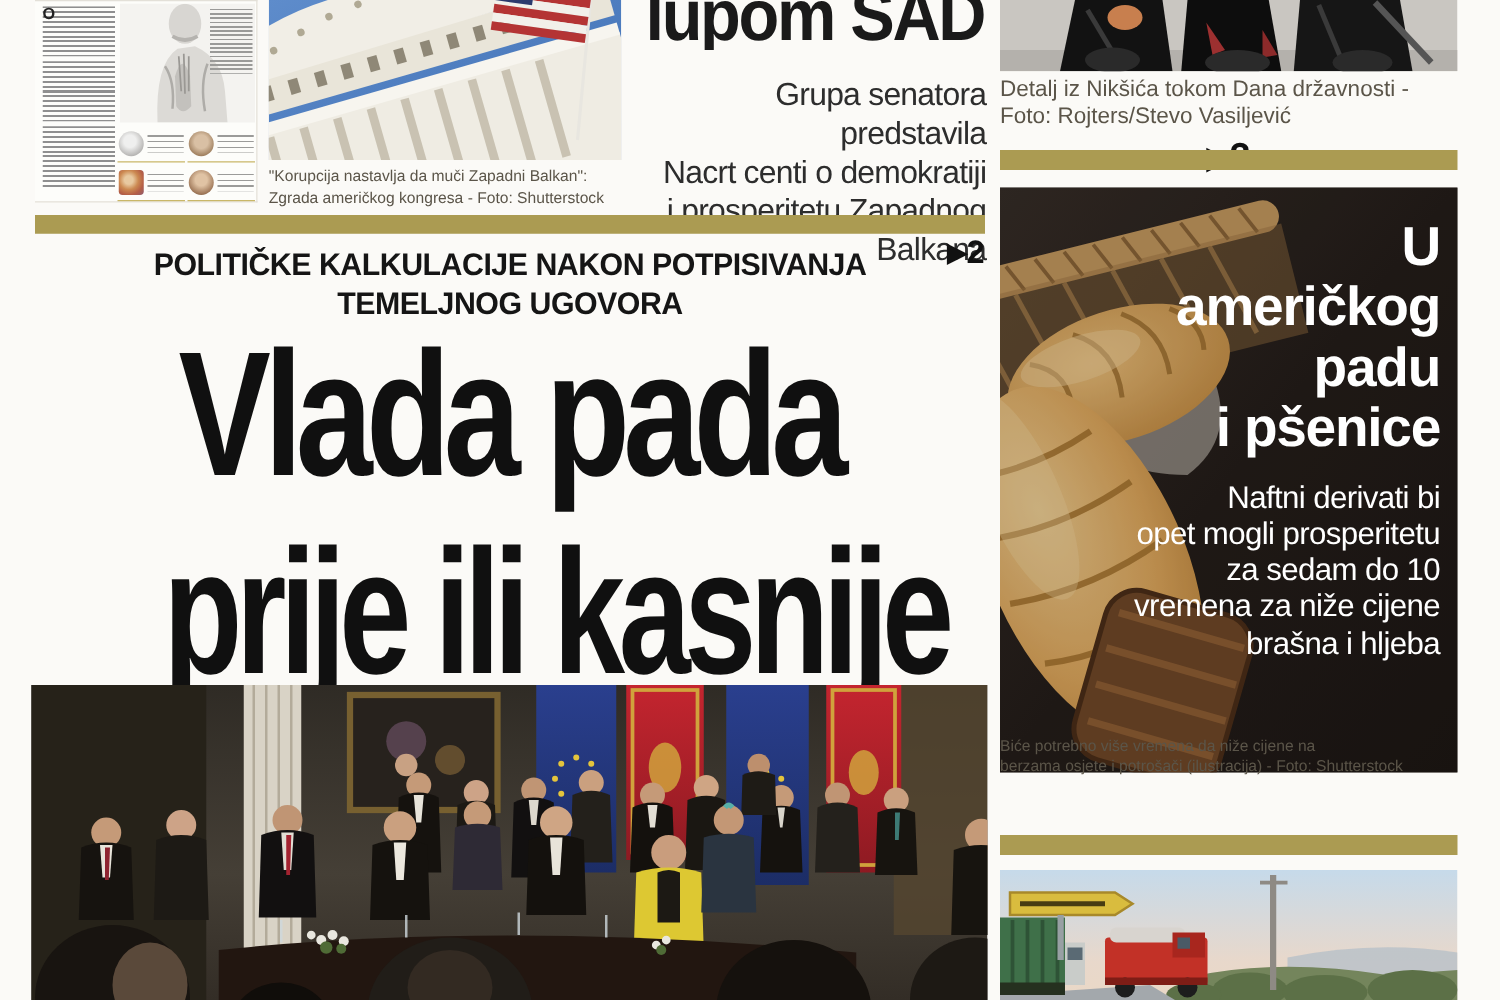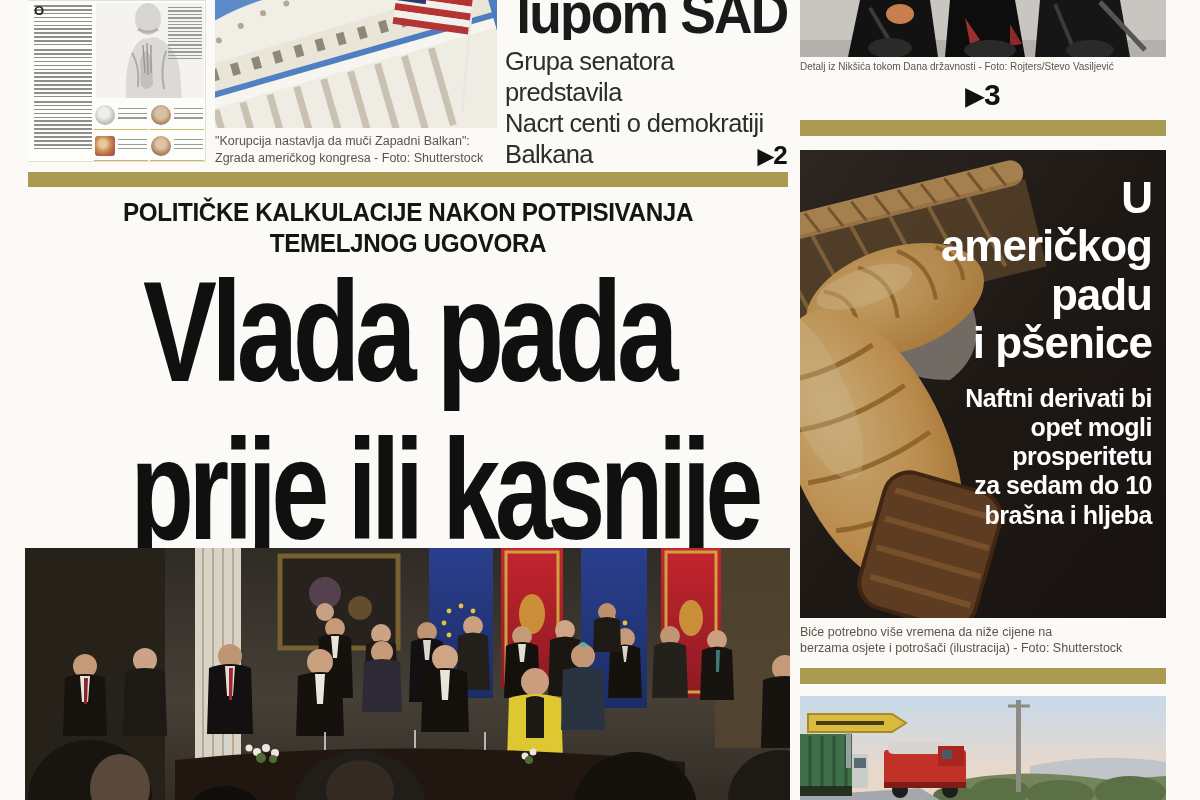--- a/index.html
+++ b/index.html
@@ -35,21 +35,21 @@
   
   .capitol-story { position:absolute; left:215px; top:0; width:282px; }
   .capitol-photo { width:282px; height:128px; display:block; }
   .photo-caption { font-size:12.5px; line-height:1.35; color:#5b5549; margin-top:5px; }
 
   
   .us-story { position:absolute; left:505px; top:0; width:284px; }
   .us-headline-clip { height:40px; overflow:hidden; text-align:left; }
   .us-headline { font-size:58px; font-weight:bold; color:#1a1a1a; letter-spacing:-2px;
     margin-top:-21px; transform:scaleX(.92); transform-origin:50% 0; white-space:nowrap; }
-  .us-deck { margin-top:6px; text-align:left; font-size:25.5px; line-height:1.22;
+  .us-deck { margin-top:21px; text-align:right; font-size:25.5px; line-height:1.22;
     color:#2d2d2d; font-weight:500; letter-spacing:-.6px; }
   .us-deck-last { position:relative; }
   .page-ref { font-weight:bold; color:#111; }
   .ref-inline { position:absolute; right:2px; top:1px; font-size:26px; }
   .arrow-icon { font-size:.8em; vertical-align:1px; }
 
   
   .bar-main { left:28px; top:172px; width:760px; height:15px; }
   .kicker { position:absolute; left:28px; top:197px; width:760px; text-align:center;
     font-size:25px; font-weight:bold; color:#151515; line-height:1.22; letter-spacing:-.4px;
@@ -57,29 +57,29 @@
   .main-headline { position:absolute; left:28px; top:250px; width:760px; text-align:center; color:#101010; }
   .mh-line { font-weight:bold; white-space:nowrap; }
   .mh-1 { font-size:142px; line-height:164px; letter-spacing:-7px; transform:scaleX(.78); transform-origin:50% 50%; }
   .mh-2 { font-size:142px; line-height:152px; letter-spacing:-7px; transform:scaleX(.73); transform-origin:50% 50%; }
 
   .meeting-photo { position:absolute; left:25px; top:548px; width:765px; height:252px; display:block; }
 
   
   .right-col { position:absolute; left:800px; top:0; width:366px; }
   .niksic-photo { width:366px; height:57px; display:block; }
-  .niksic-caption { font-size:10px; color:#5b5549; margin-top:4px; }
+  .niksic-caption { font-size:18px; color:#5b5549; margin-top:4px; }
   .ref-3 { text-align:center; font-size:30px; font-weight:bold; color:#111; margin-top:6px; }
   .bar-r1 { left:800px; top:120px; width:366px; height:16px; }
   .bread-panel { position:absolute; left:800px; top:150px; width:366px; height:468px; background:#211b17; overflow:hidden; }
   .bread-svg { position:absolute; left:0; top:0; width:100%; height:100%; }
   .bread-text { position:absolute; right:14px; top:24px; width:250px; text-align:right; color:#fff; }
   .bread-h-line { font-size:44px; font-weight:bold; line-height:1.1; letter-spacing:-1px; }
-  .bread-deck { margin-top:16px; font-size:25px; font-weight:bold; line-height:1.17; letter-spacing:-.5px;text-align:right; }
-  .bread-caption { position:absolute; left:800px; top:624px; width:366px;
+  .bread-deck { margin-top:16px; font-size:25px; font-weight:normal; line-height:1.17; letter-spacing:-.5px;text-align:right; }
+  .bread-caption { position:absolute; left:800px; top:589px; width:366px;
     font-size:12.5px; line-height:1.3; color:#5b5549; }
   .bar-r2 { left:800px; top:668px; width:366px; height:16px; }
   .road-photo { position:absolute; left:800px; top:696px; width:366px; height:104px; display:block; }
 </style>
 </head>
 <body>
 
 <div class="page">
 
   <div class="mini-page">
@@ -186,20 +186,21 @@
     <div class="photo-caption">"Korupcija nastavlja da muči Zapadni Balkan": Zgrada američkog kongresa - Foto: Shutterstock</div>
   </div>
 
   <div class="us-story">
     <div class="us-headline-clip">
       <div class="us-headline">lupom SAD</div>
     </div>
     <div class="us-deck">
       <div>Grupa senatora predstavila</div>
       <div>Nacrt centi o demokratiji</div>
+      <div>i prosperitetu Zapadnog</div>
       <div class="us-deck-last">
         <span>Balkana</span>
         <span class="page-ref ref-inline"><span class="arrow-icon">▶</span><span>2</span></span>
       </div>
     </div>
   </div>
 
   <div class="gold-bar bar-main"></div>
   <div class="kicker">
     <div>POLITIČKE KALKULACIJE NAKON POTPISIVANJA</div>
@@ -517,20 +518,21 @@
     </svg>
     <div class="bread-text">
       <div class="bread-h-line">U</div>
       <div class="bread-h-line">američkog</div>
       <div class="bread-h-line">padu</div>
       <div class="bread-h-line">i pšenice</div>
       <div class="bread-deck">
         <div>Naftni derivati bi</div>
         <div>opet mogli prosperitetu</div>
         <div>za sedam do 10</div>
+        <div>vremena za niže cijene</div>
         <div>brašna i hljeba</div>
       </div>
 
     </div>
   </div>
 
   <div class="bread-caption">
     <div>Biće potrebno više vremena da niže cijene na</div>
     <div>berzama osjete i potrošači (ilustracija) - Foto: Shutterstock</div>
   </div>

